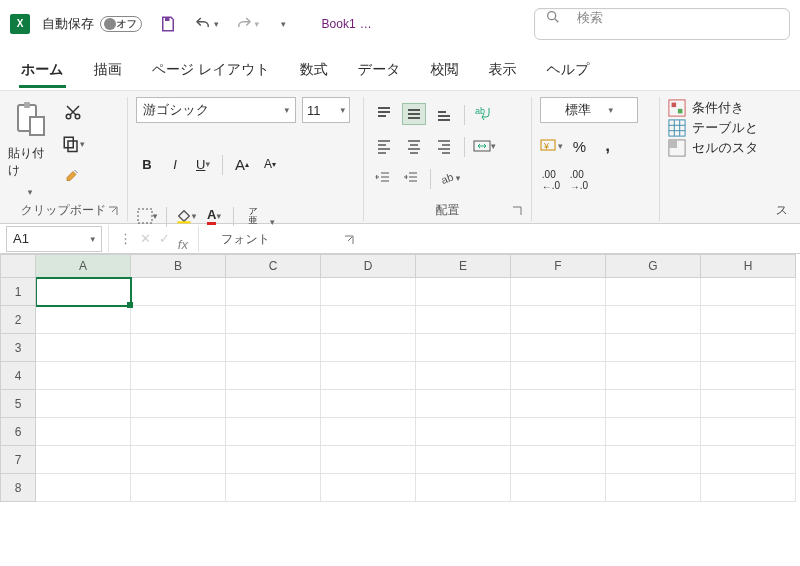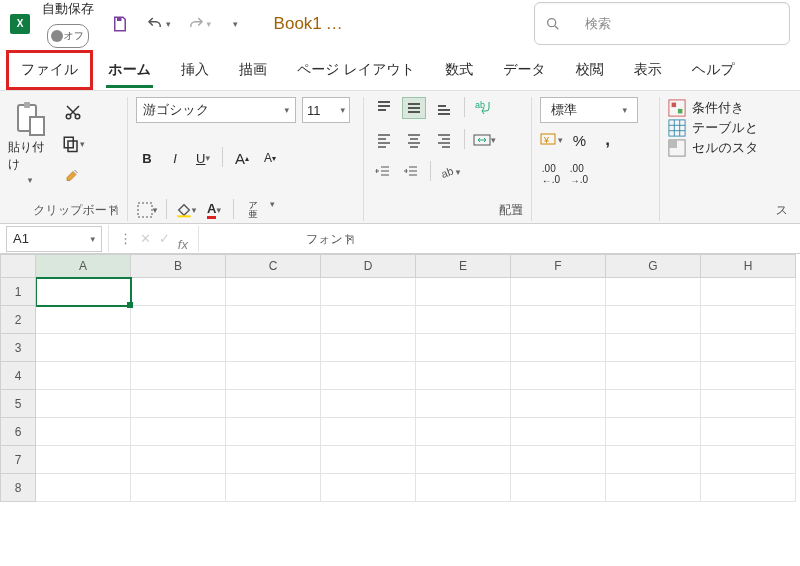--- a/index.html
+++ b/index.html
@@ -1,52 +1,52 @@
 <!DOCTYPE html>
 <html><head>
 <meta charset="utf-8">
 <style>
 * { box-sizing: border-box; margin: 0; padding: 0; }
 body { font-family: "Yu Gothic UI","Meiryo",sans-serif; font-size: 13px; background: #fff; width: 800px; overflow: hidden; color: #2b2b2b; }
 .titlebar { height: 48px; background: #fff; display: flex; align-items: center; padding: 0 10px; gap: 12px; border-bottom: 1px solid #fff; }
 .excel-logo { width:20px; height:20px; background:#107c41; color:#fff; font-size:10px; font-weight:bold; display:flex; align-items:center; justify-content:center; border-radius:2px; }
-.autosave { display:flex; align-items:center; gap:6px; font-size:13px;flex-direction:column; }
-.toggle { width:42px; height:24px; border-radius:10px; border:1px solid #888; position:relative; background:#fff; display:flex; align-items:center; }
+.autosave { display:flex; align-items:center; gap:6px; font-size:13px; }
+.toggle { width:42px; height:16px; border-radius:10px; border:1px solid #888; position:relative; background:#fff; display:flex; align-items:center;font-weight:bold; }
 .toggle::before { content:""; width:12px; height:12px; border-radius:50%; background:#888; position:absolute; left:3px; }
 .toggle-off { position:absolute; right:4px; font-size:10px; color:#555; }
 .qat { display:flex; align-items:center; gap:16px; margin-left:4px; }
 .qat-btn { width:20px; height:20px; display:flex; align-items:center; justify-content:center; color:#7b3fa0; }
 .qat-dd { display:flex; align-items:center; gap:2px; color:#555; }
-.docname { margin-left:24px; color:#a16207; font-size:17px; }
+.docname { margin-left:24px; color:#701a75; font-size:12px; }
 .ellips { letter-spacing:2px; margin-left:4px; }
-.search { margin-left:auto; width:256px; height:43px; background:#fff; border:1px solid #ccc; border-radius:6px; display:flex; align-items:center; padding:0 10px; gap:24px; color:#888; box-shadow: inset 0 1px 2px rgba(0,0,0,.04);}
+.search { margin-left:auto; width:256px; height:32px; background:#fff; border:1px solid #ccc; border-radius:6px; display:flex; padding:0 10px; gap:16px; color:#888; box-shadow: inset 0 1px 2px rgba(0,0,0,.04);}
 .tabsbar { height:42px; background:#fff; display:flex; align-items:end; padding:0 6px 0 6px; gap:0; }
 .tab { padding:8px 12px 8px 12px; font-size:14px; cursor:pointer; border:3px solid transparent; }
 .tab.highlighted { border-color:#d22; }
 .tab.active { font-weight:bold; position:relative; }
 .tab.active::after { content:""; position:absolute; left:10px; right:10px; bottom:-1px; height:3px; background:#107c41; }
 .ribbon { background:#f5f5f5; border-top:1px solid #e0e0e0; border-bottom:1px solid #d0d0d0; display:flex; padding:6px 0 2px 0; height:134px; }
 .group { border-right:1px solid #dcdcdc; padding:0 8px; display:flex; flex-direction:column; justify-content:space-between; }
 .group-body { display:flex; gap:10px; align-items:flex-start; flex:1; }
-.group-label { text-align:center; font-size:12px; color:#555; padding:4px 0 2px 0; display:flex; justify-content:flex-end; align-items:center; gap:30px; position:relative;}
+.group-label { text-align:center; font-size:12px; color:#555; padding:4px 0 2px 0; display:flex; justify-content:center; align-items:center; gap:30px; position:relative;}
 .dlaunch { width:12px; height:12px; position:absolute; right:0; bottom:4px; color:#777;}
 .col { display:flex; flex-direction:column; gap:6px; align-items:center; }
-.big-paste { width:44px; display:flex; flex-direction:column; align-items:center; gap:2px; font-size:12px; padding-top:4px;}
+.big-paste { width:44px; display:flex; flex-direction:column; align-items:center; gap:8px; font-size:12px; padding-top:4px;}
 .clipb { width:32px; height:36px; }
 .btn { display:flex; align-items:center; justify-content:center; min-width:22px; height:22px; }
 .btn svg { pointer-events:none; }
 .fontname { width:160px; height:26px; border:1px solid #bbb; background:#fff; display:flex; align-items:center; padding:0 6px; justify-content:space-between; font-size:13px;}
 .fontsize { width:48px; height:26px; border:1px solid #bbb; background:#fff; display:flex; align-items:center; padding:0 4px; justify-content:space-between; font-size:13px;}
 .fontrow { display:flex; gap:6px; }
 .caret { font-size:9px; color:#666; }
 .sep { width:1px; background:#d0d0d0; height:20px; margin:0 2px;}
-.rowline { display:flex; gap:6px; align-items:flex-start; height:28px;}
+.rowline { display:flex; gap:6px; align-items:flex-end; height:28px;}
 .aligncell { width:24px; height:22px; display:flex; align-items:center; justify-content:center;}
 .alignsel { background:#d9e7dd; border:1px solid #9cc2a8;}
-.numfmt { width:98px; height:26px; border:1px solid #bbb; background:#fff; display:flex; align-items:center; padding:0 10px; justify-content:space-between; font-size:13px;}
+.numfmt { width:98px; height:26px; border:1px solid #bbb; background:#fff; display:flex; align-items:center; padding:0 24px; justify-content:space-between; font-size:13px;}
 .stbtn { display:flex; align-items:center; gap:6px; font-size:13px; white-space:nowrap;}
 .sticon{ width:18px; height:18px; }
 .formula-bar { height:30px; border-bottom:1px solid #d0d0d0; display:flex; align-items:center; background:#fff;}
 .namebox { width:96px; height:26px; border:1px solid #ccc; margin:0 6px; display:flex; align-items:center; padding:0 6px; justify-content:space-between; font-size:13px;}
 .fx-btns { display:flex; align-items:center; gap:8px; color:#888; padding:0 10px; border-left:1px solid #e3e3e3;}
 .fx { font-style:italic;margin-top:12px; }
 .formula-input{ flex:1; height:26px; border:0; border-left:1px solid #e3e3e3; padding:0 6px;}
 .sheet { display:flex; }
 .rowhdrs{ width:36px;}
 .corner{ height:24px; background:#eee; border:1px solid #d0d0d0;}
@@ -100,23 +100,21 @@
   <div class="search">
     <svg width="16" height="16" viewBox="0 0 24 24" fill="none" stroke="#888" stroke-width="2">
         <circle cx="10" cy="10" r="6"></circle>
         <path d="M20 20l-5-5"></path>
       </svg>
     <span>検索</span>
   </div>
 </div>
 
 <div class="tabsbar">
-  <div class="tab highlighted">ファイル</div>
   <div class="tab active">ホーム</div>
-  <div class="tab">挿入</div>
   <div class="tab">描画</div>
   <div class="tab">ページ レイアウト</div>
   <div class="tab">数式</div>
   <div class="tab">データ</div>
   <div class="tab">校閲</div>
   <div class="tab">表示</div>
   <div class="tab">ヘルプ</div>
 </div>
 
 <div class="ribbon">

